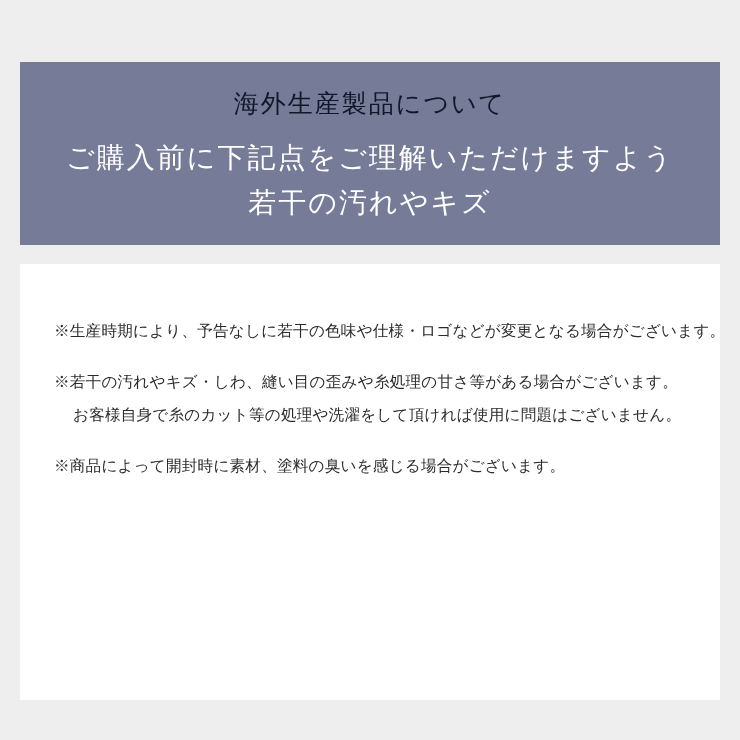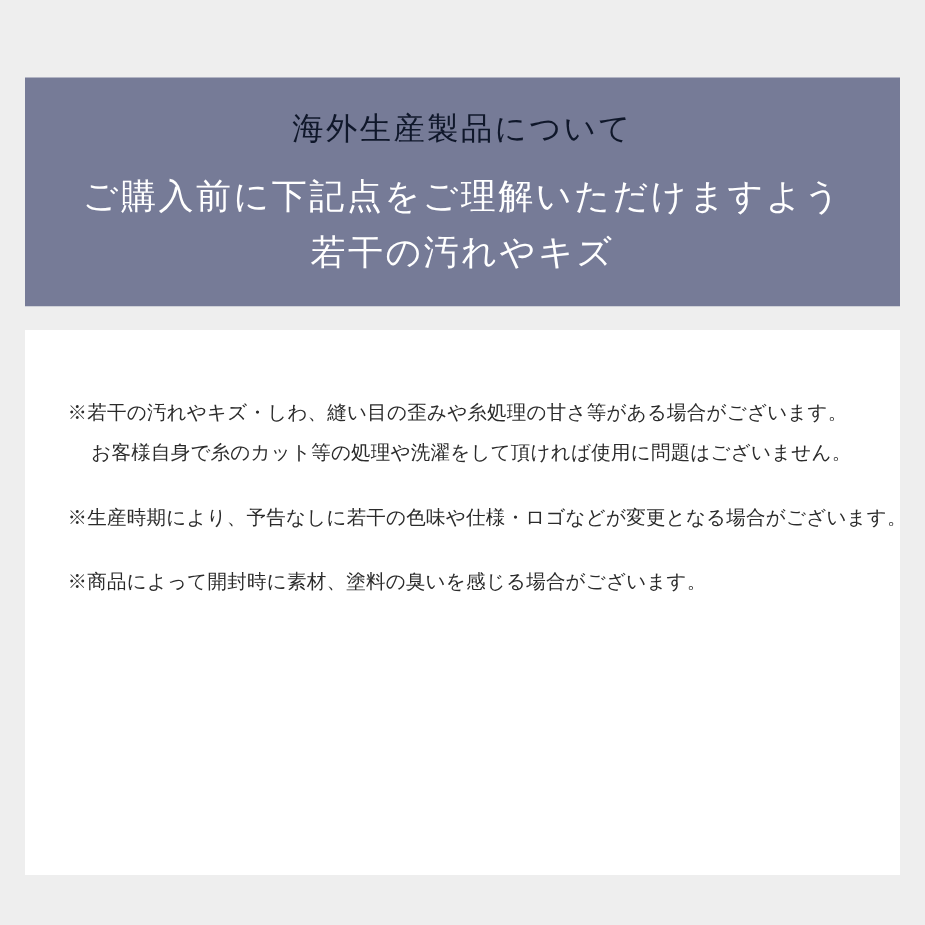--- a/index.html
+++ b/index.html
@@ -92,26 +92,26 @@
 
   <div class="banner">
     <div class="banner-eyebrow">海外生産製品について</div>
     <div class="banner-title">ご購入前に下記点をご理解いただけますよう</div>
     <div class="banner-title">若干の汚れやキズ</div>
   </div>
 
   <div class="card">
 
     <div class="para">
-      <div class="line">※若干の汚れやキズ・しわ、縫い目の歪みや糸処理の甘さ等がある場合がございます。</div>
-      <div class="line indent">お客様自身で糸のカット等の処理や洗濯をして頂ければ使用に問題はございません。</div>
+      <div class="line">※生産時期により、予告なしに若干の色味や仕様・ロゴなどが変更となる場合がございます。</div>
     </div>
 
     <div class="para">
-      <div class="line">※生産時期により、予告なしに若干の色味や仕様・ロゴなどが変更となる場合がございます。</div>
+      <div class="line">※若干の汚れやキズ・しわ、縫い目の歪みや糸処理の甘さ等がある場合がございます。</div>
+      <div class="line indent">お客様自身で糸のカット等の処理や洗濯をして頂ければ使用に問題はございません。</div>
     </div>
 
 
     <div class="para">
       <div class="line">※商品によって開封時に素材、塗料の臭いを感じる場合がございます。</div>
     </div>
 
   </div>
 </div>
 

